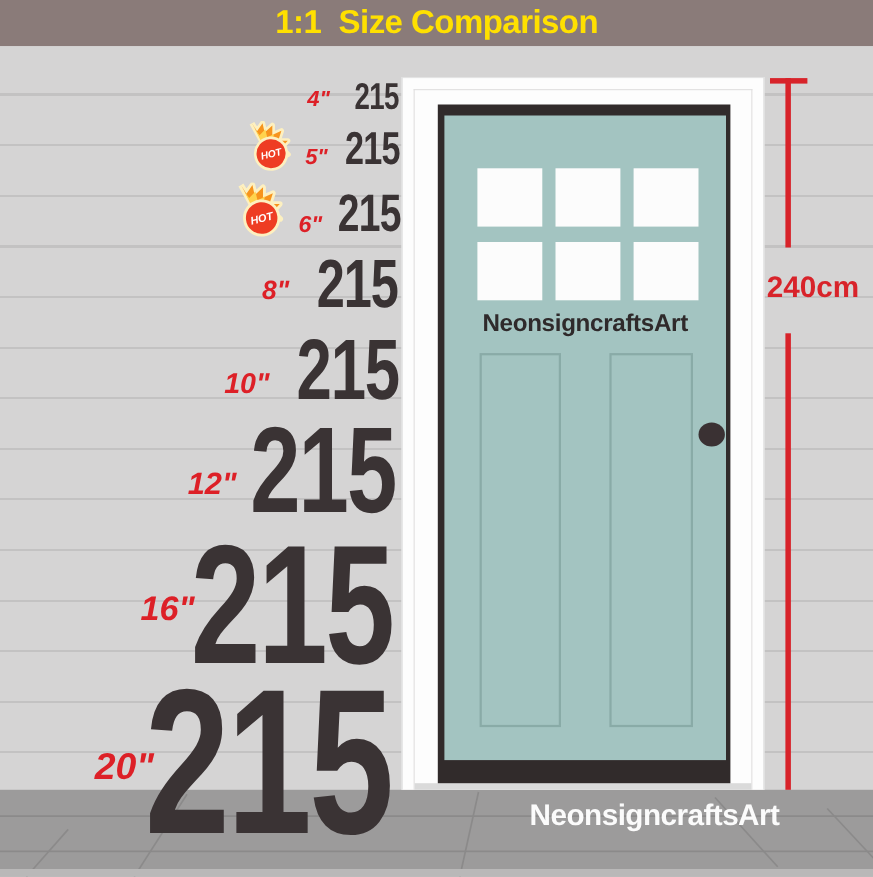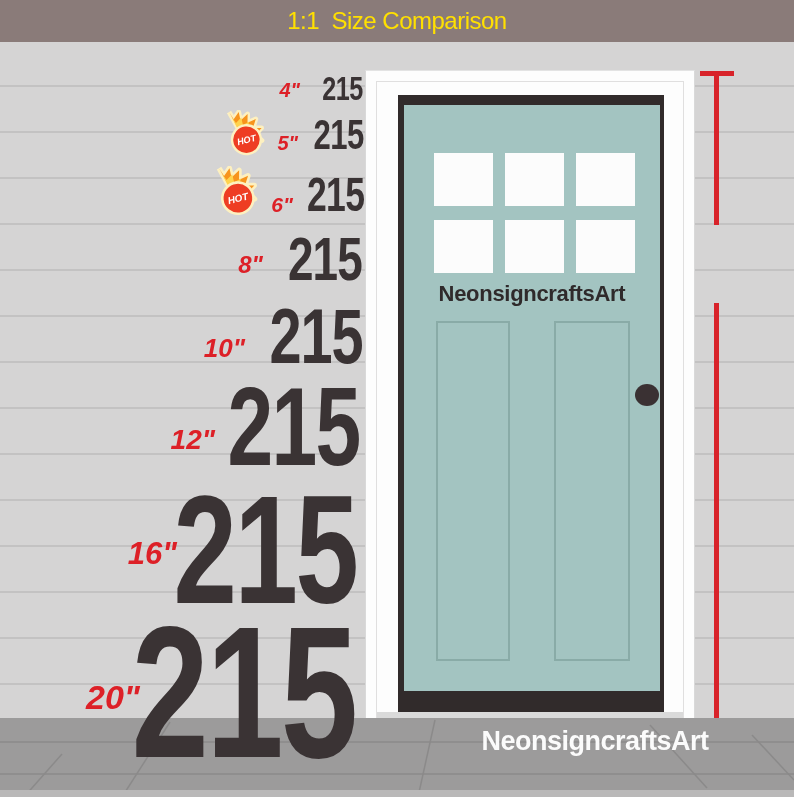--- a/index.html
+++ b/index.html
@@ -2,21 +2,21 @@
 <html><head>
 <meta charset="utf-8">
 <style>
   html,body{margin:0;padding:0;}
   body{width:794px;height:797px;overflow:hidden;font-family:"Liberation Sans",sans-serif;}
   .stage{position:relative;width:794px;height:797px;background:#d5d4d4;}
 
   
   .banner{position:absolute;left:0;top:0;width:794px;height:42px;background:#8a7b79;
           display:flex;align-items:center;justify-content:center;}
-  .banner span{color:#ffe000;font-size:24px;font-weight:400;letter-spacing:-0.5px;white-space:pre;}
+  .banner span{color:#ffe000;font-size:30px;font-weight:700;letter-spacing:-0.5px;white-space:pre;}
 
   
   .wall{position:absolute;left:0;top:42px;width:794px;height:676px;background:#d5d4d4;
         background-image:repeating-linear-gradient(to bottom,transparent 0px,transparent 43px,#c3c2c2 43px,#c3c2c2 45px,transparent 45px,transparent 46px);}
 
   
   .floor{position:absolute;left:0;top:718px;width:794px;height:79px;background:#9c9b9b;}
   .floor svg{position:absolute;left:0;top:0;}
   .floor-brand{position:absolute;left:440px;top:8px;width:310px;text-align:center;
                color:#fbfbfb;font-size:27px;font-weight:700;letter-spacing:-0.5px;}
@@ -89,20 +89,21 @@
         <div class="panel left"></div>
         <div class="panel right"></div>
         <div class="knob"></div>
       </div>
     </div>
   </div>
   <div class="door-sill"></div>
 
   <div class="measure-cap"></div>
   <div class="measure-line upper"></div>
+  <div class="measure-label">240cm</div>
   <div class="measure-line lower"></div>
 
   <span class="num" style="top:71px;right:431px;font-size:34px">215</span>
   <span class="size-label" style="top:80px;right:494px;font-size:20px">4"</span>
 
   <span class="num" style="top:114px;right:430px;font-size:42px">215</span>
   <span class="size-label" style="top:133px;right:496px;font-size:20px">5"</span>
 
   <span class="num" style="top:171px;right:430px;font-size:48px">215</span>
   <span class="size-label" style="top:194px;right:501px;font-size:21px">6"</span>

